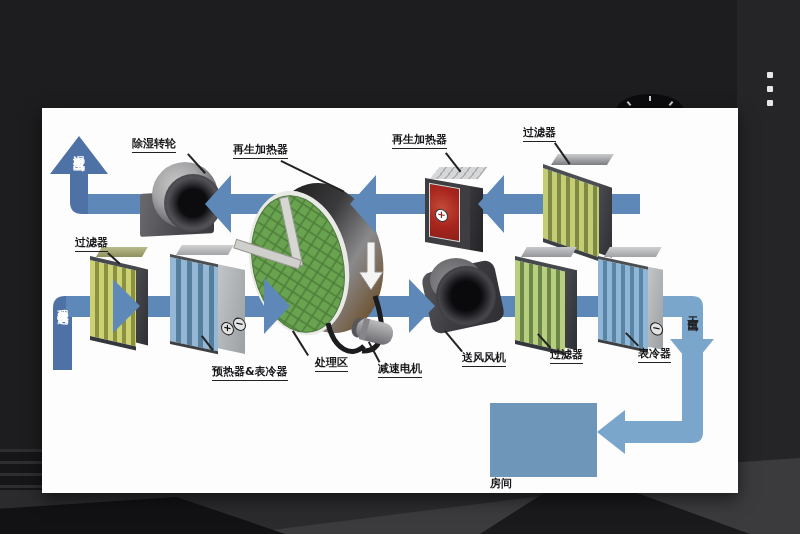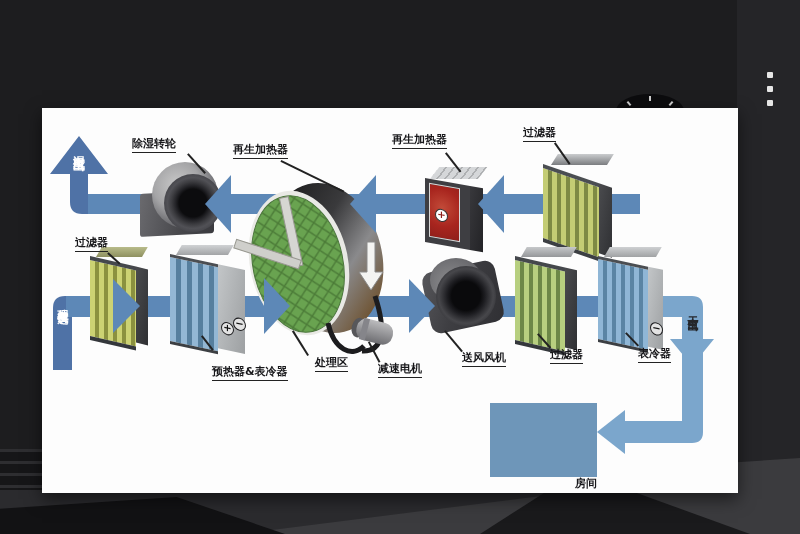--- a/index.html
+++ b/index.html
@@ -263,19 +263,19 @@
 
     <div class="lbl u" style="left:420px;top:242px;">送风风机</div>
     <div class="ld" style="left:403px;top:222px;width:27px;transform:rotate(50deg);"></div>
 
     <div class="lbl u" style="left:508px;top:239px;">过滤器</div>
     <div class="ld" style="left:496px;top:225px;width:19px;transform:rotate(48deg);"></div>
 
     <div class="lbl u" style="left:596px;top:238px;">表冷器</div>
     <div class="ld" style="left:584px;top:224px;width:18px;transform:rotate(46deg);"></div>
 
-    <div class="lbl" style="left:448px;top:368px;width:107px;text-align:right;">房间</div>
+    <div class="lbl" style="left:448px;top:368px;width:107px;text-align:left;">房间</div>
 
     <div class="vtext white" style="left:28px;top:38px;font-size:12px;">湿空气出口</div>
     <div class="vtext white" style="left:12px;top:192px;font-size:11px;">处理空气进口</div>
     <div class="vtext dark" style="left:642px;top:200px;font-size:11px;">干空气出口</div>
   </div>
 </div>
 
 </body></html>

